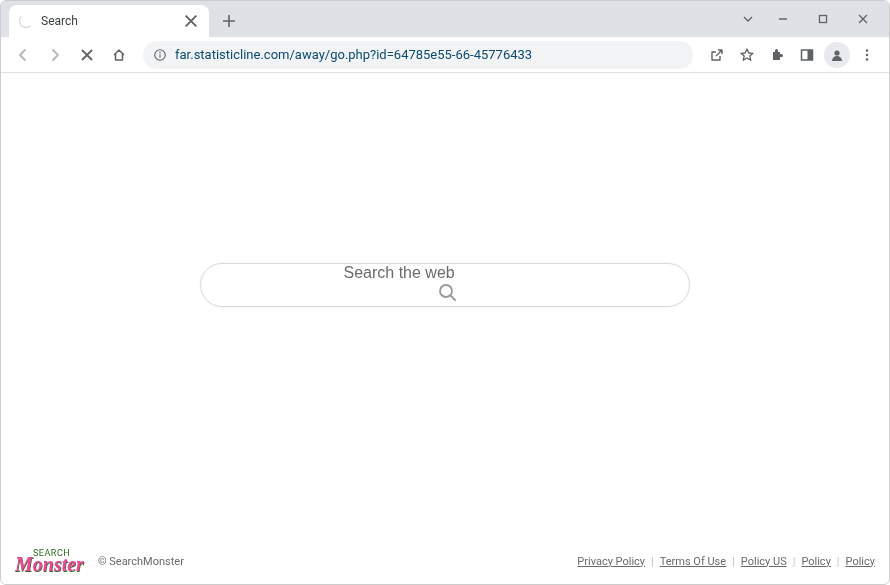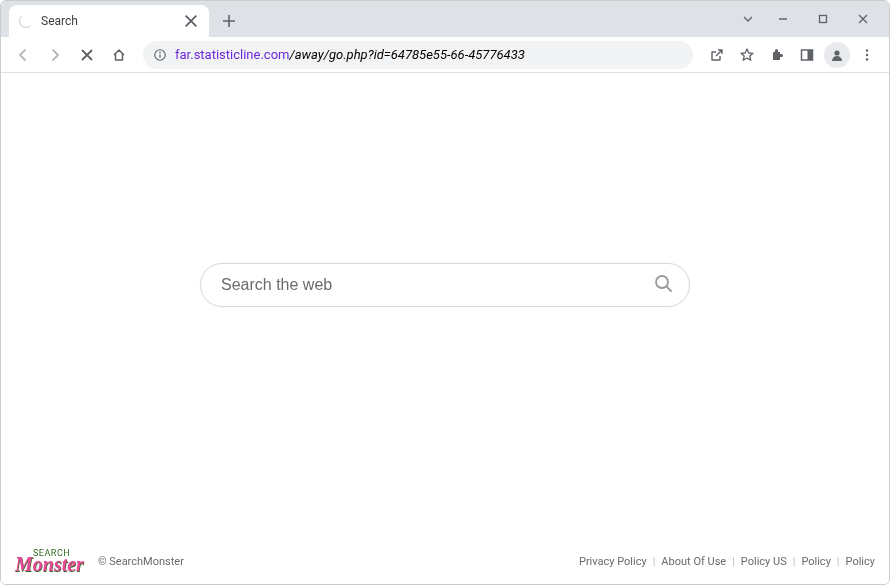--- a/index.html
+++ b/index.html
@@ -88,22 +88,22 @@
     background:#f1f3f4;
     border-radius:14px;
     display:flex; align-items:center;
     padding:0 10px;
     font-size:13px;
     color:#5f6368;
     margin: 0 6px;
     gap:8px;
   }
   .addressbar .url { flex:1; white-space:nowrap; overflow:hidden; }
-  .addressbar .url .host { color:#6d28d9; }
-  .addressbar .url .path { color:#000000;font-style:italic; }
+  .addressbar .url .host { color:#0c4a6e; }
+  .addressbar .url .path { color:#0c4a6e; }
   .right-icons { display:flex; align-items:center; gap:2px; }
   .avatar {
     width:26px; height:26px; border-radius:50%;
     background:#e8eaed;
     display:flex; align-items:center; justify-content:center;
   }
   
   .content {
     position:absolute;
     top:72px; left:0; right:0; bottom:0;
@@ -117,20 +117,21 @@
     width:490px;
   }
   .searchbox {
     width:100%;
     height:44px;
     border:1px solid #d9d9d9;
     border-radius:22px;
     display:flex; align-items:center;
     padding:0 16px 0 20px;
     box-shadow: 0 0 0 1px rgba(0,0,0,0.02);
+    flex-direction: column;
   }
   .searchbox input {
     flex:1; border:none; outline:none;
     font-size:16px; color:#6b6b6b;
     background:transparent;
   }
   .searchbox input::placeholder { color:#6b6b6b; }
   .searchbox .mag { color:#9a9a9a; }
   
   .footer {
@@ -154,21 +155,21 @@
     text-shadow: 0.5px 0.5px 0 #2f6b1e;
     line-height:1;
     text-align:right;
   }
   .logo .small {
     font-size:9px; font-style:normal;
     color:#2f6b1e; display:block;
     margin-bottom:-4px; margin-left:18px;
     letter-spacing:0.5px;
   }
-  .footer-links { display:flex; align-items:center; gap:6px; }
+  .footer-links { display:flex; align-items:center; gap:6px;text-decoration:underline; }
   .footer-links a { color:#6a6a6a; text-decoration:none; cursor:pointer; }
   .footer-links .sep { color:#bfbfbf; }
 </style>
 </head>
 <body>
 
 <div class="titlebar">
   <div class="tab">
     <div class="spinner"></div>
     <span class="tab-title">Search</span>
@@ -297,21 +298,21 @@
         <div>
           <span class="small">SEARCH</span>
           <span class="word">Monster</span>
         </div>
       </div>
       <span>© SearchMonster</span>
     </div>
     <div class="footer-links">
       <a>Privacy Policy</a>
         <span class="sep">|</span>
-      <a>About Of Use</a>
+      <a>Terms Of Use</a>
         <span class="sep">|</span>
       <a>Policy US</a>
         <span class="sep">|</span>
       <a>Policy</a>
         <span class="sep">|</span>
       <a>Policy</a>
     </div>
   </div>
 </div>
 

